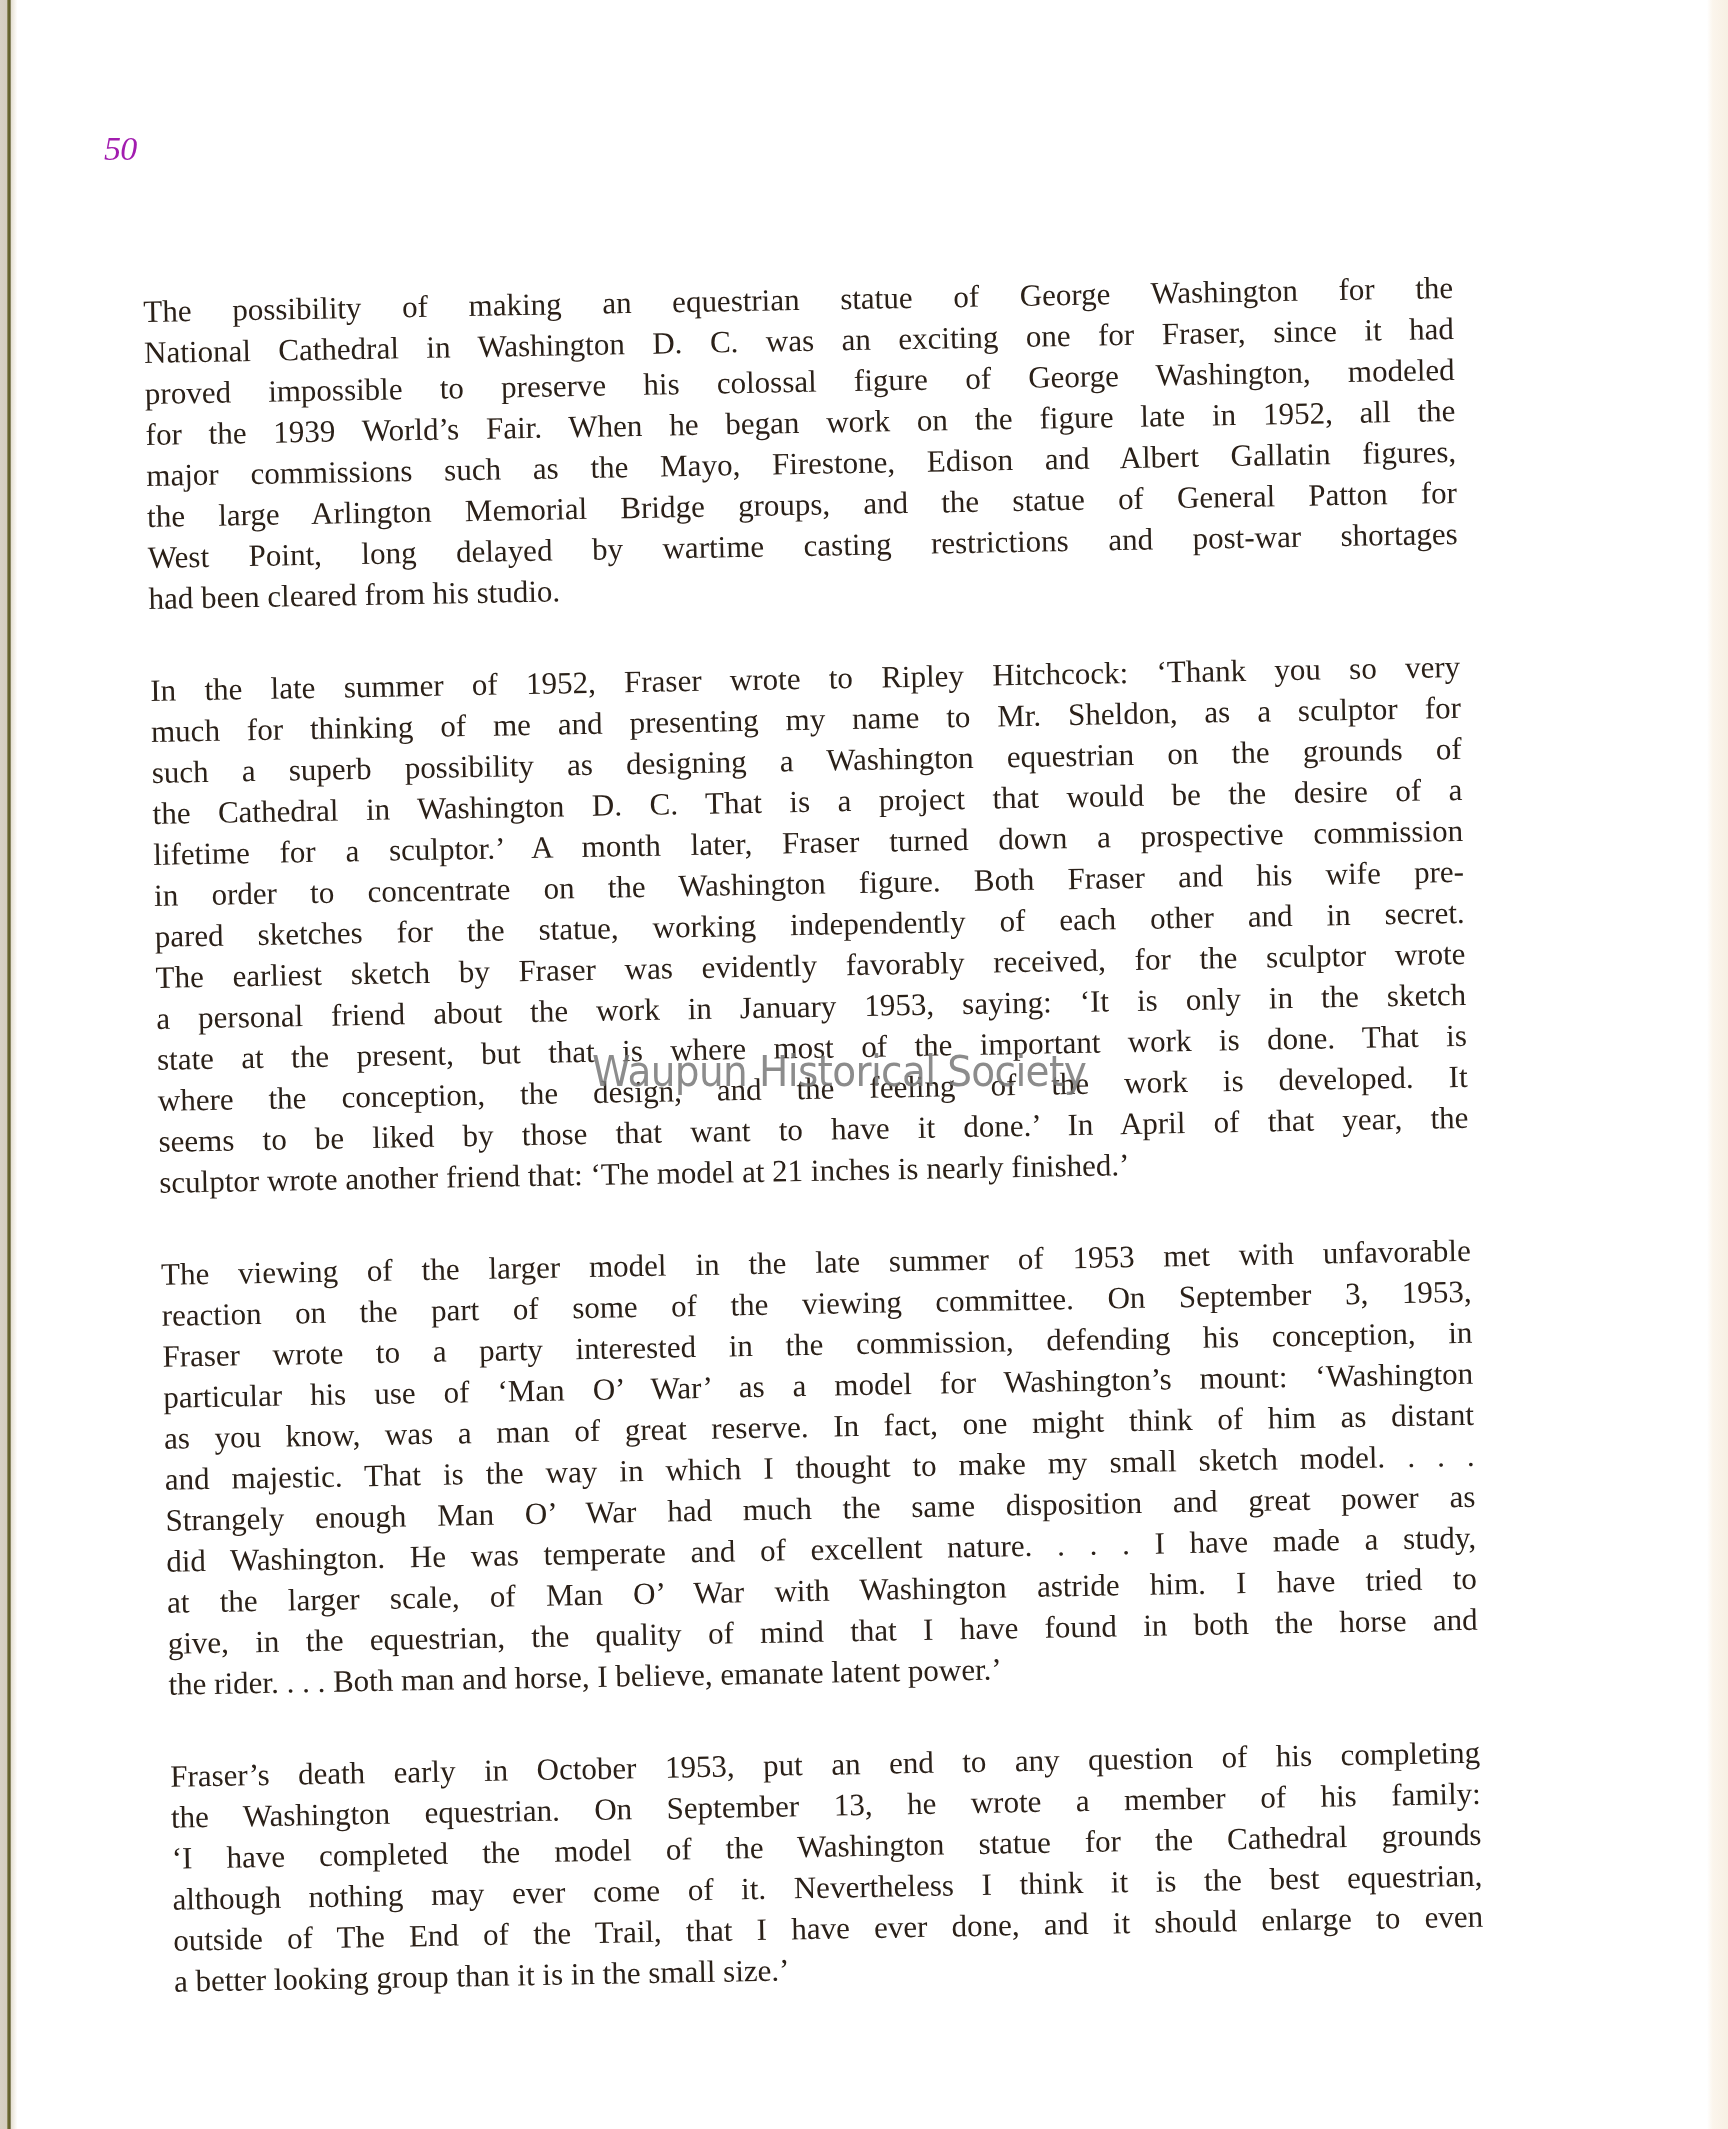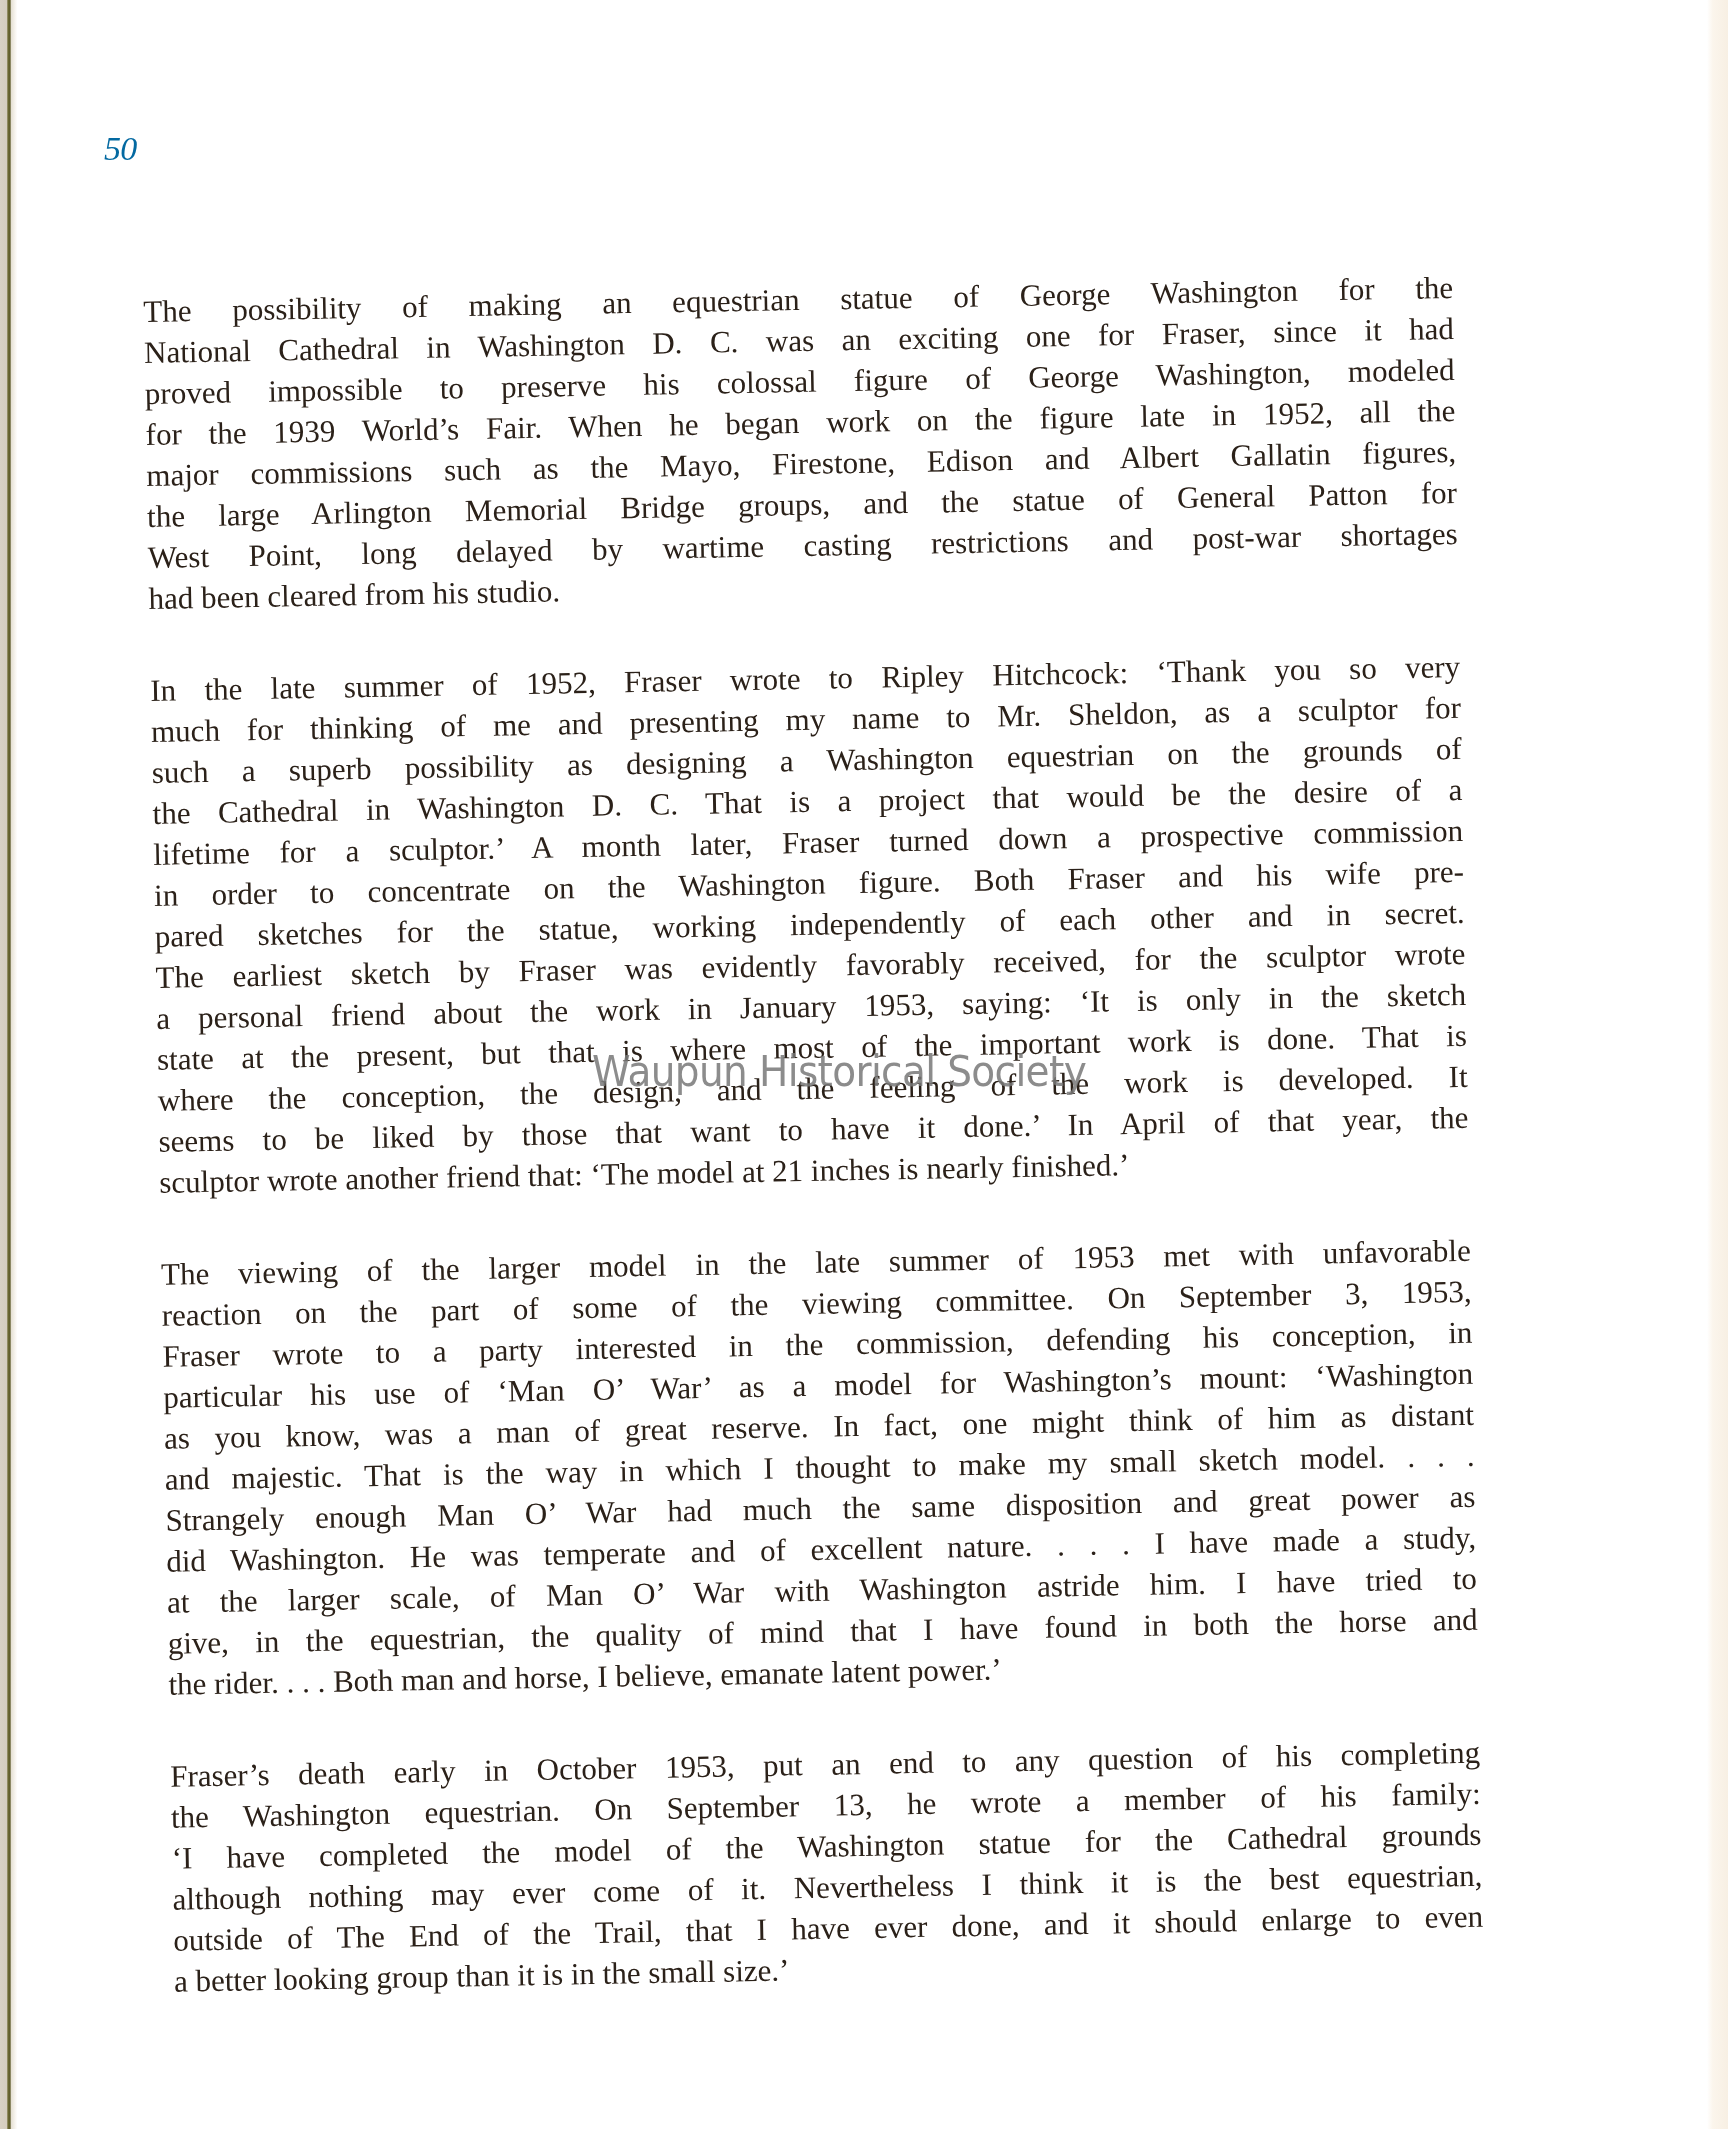--- a/index.html
+++ b/index.html
@@ -29,21 +29,21 @@
     background: linear-gradient(to right, #ffffff 0px, #fbf5ec 5.8px, #f7efe3 21.7px);
   }
   .page-number {
     position: absolute;
     left: 104px;
     top: 132px;
     font-style: italic;
     font-size: 34px;
     line-height: 1;
     letter-spacing: -0.7px;
-    color: #0369a1;
+    color: #a21caf;
   }
   .text-block {
     position: absolute;
     left: 143px;
     top: 291px;
     width: 1310px;
     transform-origin: 0 0;
     transform: rotate(-1.05deg);
     font-size: 31px;
     line-height: 41px;

